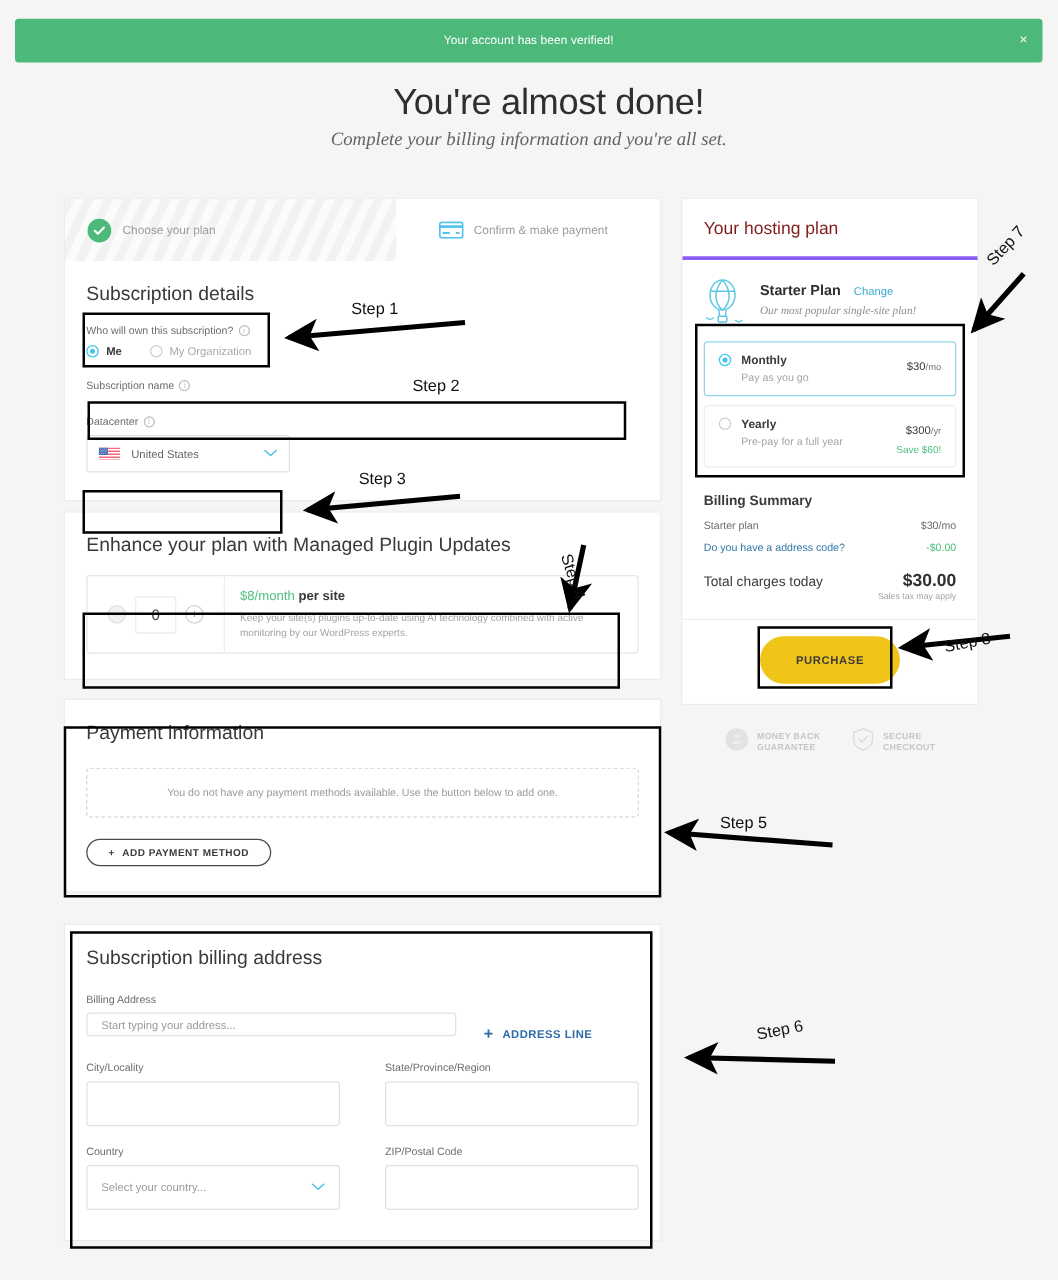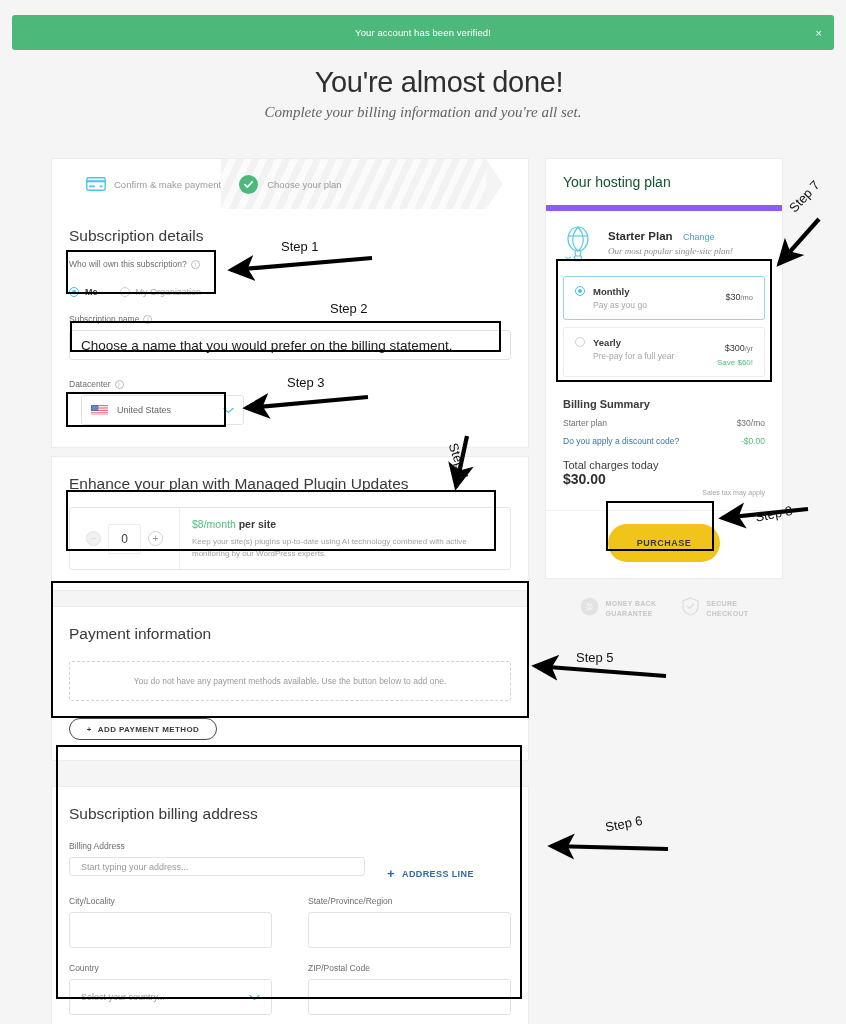--- a/index.html
+++ b/index.html
@@ -84,21 +84,21 @@
     content:""; position:absolute; left:2px; top:2px; width:4px; height:4px;
     border-radius:50%; background:#3ec6ef;
   }
 
   
   .hl{ position:absolute; border:2.5px solid #000; pointer-events:none; }
 
   
   #subscription-card{ margin-top:0; padding:0 0 22px 0; }
   .sub-body{ padding:18px 17px 0 17px; }
-  .owner-row{ display:flex; align-items:center; gap:22px; margin-top:18px; }
+  .owner-row{ display:flex; align-items:center; gap:22px; margin-top:7px; }
   .owner-opt{ display:flex; align-items:center; gap:6px; font-size:9px; }
   .owner-opt.sel{ color:#3a3a3a; font-weight:bold; }
   .owner-opt.un{ color:#a9a9a9; }
 
   .name-filled{
     width:100%; height:30px; border:1px solid #e2e2e2; border-radius:3px;
     background:#fff; display:flex; align-items:center; padding:0 11px;
     font-size:13.5px; color:#1d1d1d;
   }
   .dc-select{
@@ -152,21 +152,21 @@
   .addr-body{ padding:18px 17px 24px 17px; }
   .addr-row{ display:flex; gap:36px; margin-top:15px; }
   .addr-col{ flex:1; }
   .addr-line-btn{
     display:flex; align-items:center; gap:7px; font-size:9px; font-weight:bold;
     letter-spacing:.4px; color:#2d6ca8; margin-left:22px; margin-top:9px;
   }
   .addr-plus{ font-size:13px; font-weight:bold; }
 
   
-  .rc-head{ padding:15px 17px; font-size:14px; color:#14532d; border-bottom:6px solid #8b5cf6; }
+  .rc-head{ padding:15px 17px; font-size:14px; color:#7f1d1d; border-bottom:3px solid #8b5cf6; }
   .plan-row{ display:flex; gap:11px; padding:15px 17px 12px 17px; align-items:flex-start; }
   .balloon{ width:34px; height:38px; flex:none; }
   .plan-name{ font-size:11.5px; font-weight:bold; color:#2f2f2f; }
   .plan-change{ font-size:9px; color:#3ba6d4; margin-left:6px; font-weight:normal; }
   .plan-tag{ font-size:9px; font-style:italic; color:#8c8c8c;
     font-family:"Liberation Serif", serif; margin-top:2px; }
 
   .cycle-wrap{ padding:0 17px; }
   .cycle{
     border:1px solid #ededed; border-radius:3px; padding:9px 11px;
@@ -181,21 +181,21 @@
   .cycle-amt .unit{ font-size:7.5px; color:#777; }
   .cycle-save{ font-size:8px; color:#4ec07f; margin-top:3px; }
 
   .bs-wrap{ padding:14px 17px 14px 17px; }
   .bs-title{ font-size:11px; color:#3a3a3a; font-weight:bold; }
   .bs-row{ display:flex; justify-content:space-between; margin-top:8px; font-size:8.5px; }
   .bs-row .k{ color:#6e6e6e; }
   .bs-row .v{ color:#6e6e6e; }
   .bs-row.link .k{ color:#3277a8; }
   .bs-row.link .v{ color:#4ec07f; }
-  .bs-total{ display:flex; justify-content:space-between; align-items:baseline; margin-top:13px;flex-direction:column; }
+  .bs-total{ display:flex; justify-content:space-between; align-items:baseline; margin-top:13px; }
   .bs-total .k{ font-size:11px; color:#3a3a3a; }
   .bs-total .v{ font-size:14px; color:#2f2f2f; font-weight:bold; }
   .bs-tax{ text-align:right; font-size:7px; color:#a5a5a5; margin-top:2px; }
 
   .purchase-wrap{ border-top:1px solid #f0f0f0; padding:13px 0 16px 0; display:flex; justify-content:center; }
   .purchase-btn{
     width:112px; height:38px; border-radius:19px; background:#f0c419;
     display:flex; align-items:center; justify-content:center;
     font-size:9px; font-weight:bold; letter-spacing:.5px; color:#3a3a3a;
   }
@@ -216,39 +216,39 @@
   <span class="banner-close">×</span>
 </div>
 
 <div class="page-title">You're almost done!</div>
 <div class="page-sub">Complete your billing information and you're all set.</div>
 
 <div class="left-col">
 
   <div class="card" id="subscription-card">
     <div class="stepper">
+      <div class="step-seg step-done">
+        <span class="check-circle">
+          <svg viewBox="0 0 12 12">
+              <path d="M2 6.2 L4.7 8.8 L10 3.2" stroke="#fff" stroke-width="1.8" fill="none" stroke-linecap="round" stroke-linejoin="round"></path>
+            </svg>
+        </span>
+        <span class="step-label">Choose your plan</span>
+      </div>
       <div class="step-seg step-next">
         <span class="cc-icon">
           <svg viewBox="0 0 20 14">
               <rect x="0.8" y="0.8" width="18.4" height="12.4" rx="1.6" fill="#fff" stroke="#4fc3e8" stroke-width="1.4"></rect>
               <rect x="0.8" y="3.2" width="18.4" height="2.1" fill="#4fc3e8"></rect>
               <rect x="3" y="8.6" width="6" height="1.6" rx=".6" fill="#4fc3e8"></rect>
               <rect x="13.6" y="8.6" width="3" height="1.6" rx=".6" fill="#4fc3e8"></rect>
             </svg>
         </span>
         <span class="step-label">Confirm &amp; make payment</span>
       </div>
-      <div class="step-seg step-done">
-        <span class="check-circle">
-          <svg viewBox="0 0 12 12">
-              <path d="M2 6.2 L4.7 8.8 L10 3.2" stroke="#fff" stroke-width="1.8" fill="none" stroke-linecap="round" stroke-linejoin="round"></path>
-            </svg>
-        </span>
-        <span class="step-label">Choose your plan</span>
-      </div>
     </div>
 
     <div class="sub-body">
       <div class="sec-title">Subscription details</div>
 
       <div style="margin-top:14px;">
         <div class="field-label">
           <span>Who will own this subscription?</span>
           <span class="info-i">i</span>
         </div>
@@ -262,31 +262,28 @@
             <span>My Organization</span>
           </div>
         </div>
       </div>
 
       <div style="margin-top:17px;">
         <div class="field-label">
           <span>Subscription name</span>
           <span class="info-i">i</span>
         </div>
-        <div style="margin-top:6px;">
-          <div class="name-filled">Choose a name that you would prefer on the billing statement.</div>
-        </div>
       </div>
 
       <div style="margin-top:19px;">
         <div class="field-label">
           <span>Datacenter</span>
           <span class="info-i">i</span>
         </div>
-        <div style="margin-top:6px;margin-left:12px;">
+        <div style="margin-top:6px;">
           <div class="dc-select">
             <span class="flag">
               <svg viewBox="0 0 19 12">
                   <rect width="19" height="12" fill="#fff"></rect>
                 <g fill="#f4697b">
                     <rect y="0" width="19" height="1.34"></rect>
                     <rect y="2.68" width="19" height="1.34"></rect>
                     <rect y="5.36" width="19" height="1.34"></rect>
                     <rect y="8.04" width="19" height="1.34"></rect>
                     <rect y="10.72" width="19" height="1.28"></rect>
@@ -462,21 +459,21 @@
       </div>
     </div>
 
     <div class="bs-wrap">
       <div class="bs-title">Billing Summary</div>
       <div class="bs-row">
         <span class="k">Starter plan</span>
         <span class="v">$30/mo</span>
       </div>
       <div class="bs-row link">
-        <span class="k">Do you apply a discount code?</span>
+        <span class="k">Do you have a address code?</span>
         <span class="v">-$0.00</span>
       </div>
       <div class="bs-total">
         <span class="k">Total charges today</span>
         <span class="v">$30.00</span>
       </div>
       <div class="bs-tax">Sales tax may apply</div>
     </div>
 
     <div class="purchase-wrap">

